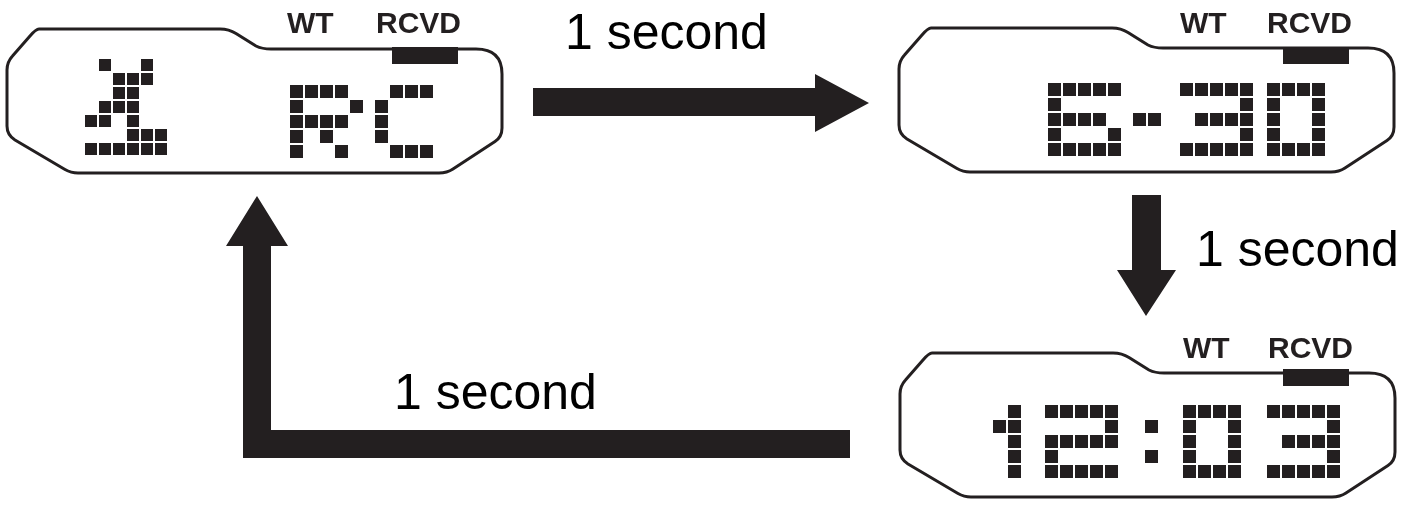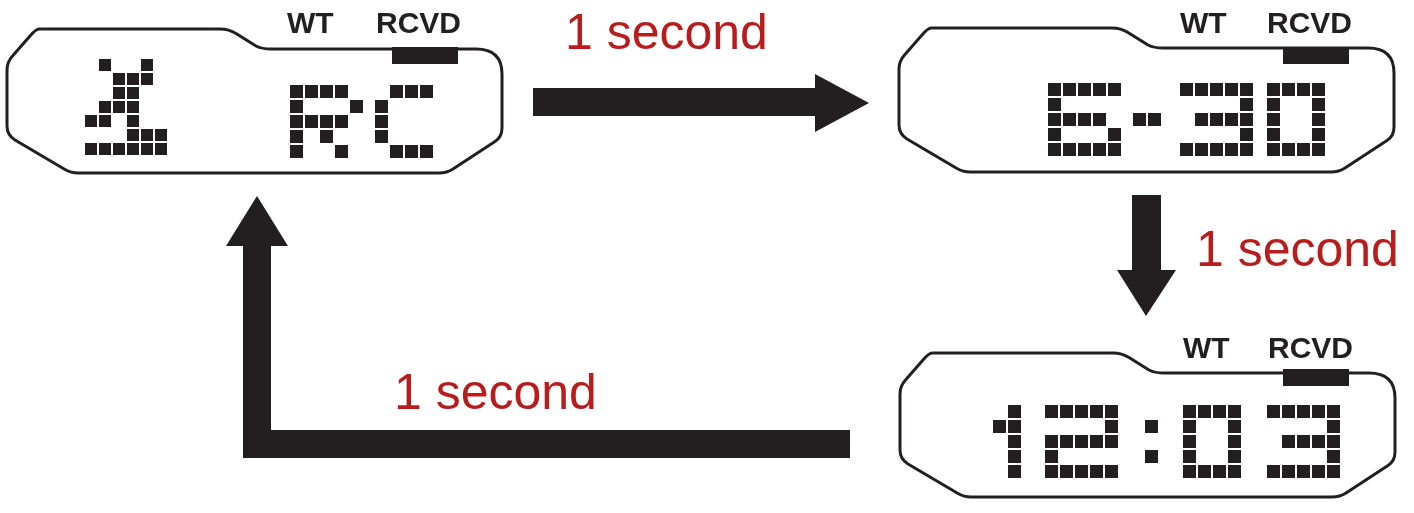--- a/index.html
+++ b/index.html
@@ -7,21 +7,21 @@
     position:relative;width:1414px;height:513px;background:#ffffff;
     font-family:"Liberation Sans",sans-serif;overflow:hidden;
   }
   .display-svg{position:absolute;}
   .annun{
     position:absolute;font-weight:bold;font-size:30px;color:#231f20;
     line-height:1;white-space:nowrap;
   }
   .rcvd-bar{position:absolute;background:#231f20;width:66px;height:17px;}
   .arrow-label{
-    position:absolute;font-size:50px;color:#b91c1c;line-height:1;
+    position:absolute;font-size:50px;color:#000000;line-height:1;
     white-space:nowrap;
   }
   .glyph-layer{position:absolute;left:0;top:0;width:100%;height:100%;pointer-events:none;}
   .glyph{position:absolute;}
   .px{position:absolute;background:#231f20;}
   #arrows-svg{position:absolute;left:0;top:0;pointer-events:none;}
 </style>
 </head>
 <body>
 

